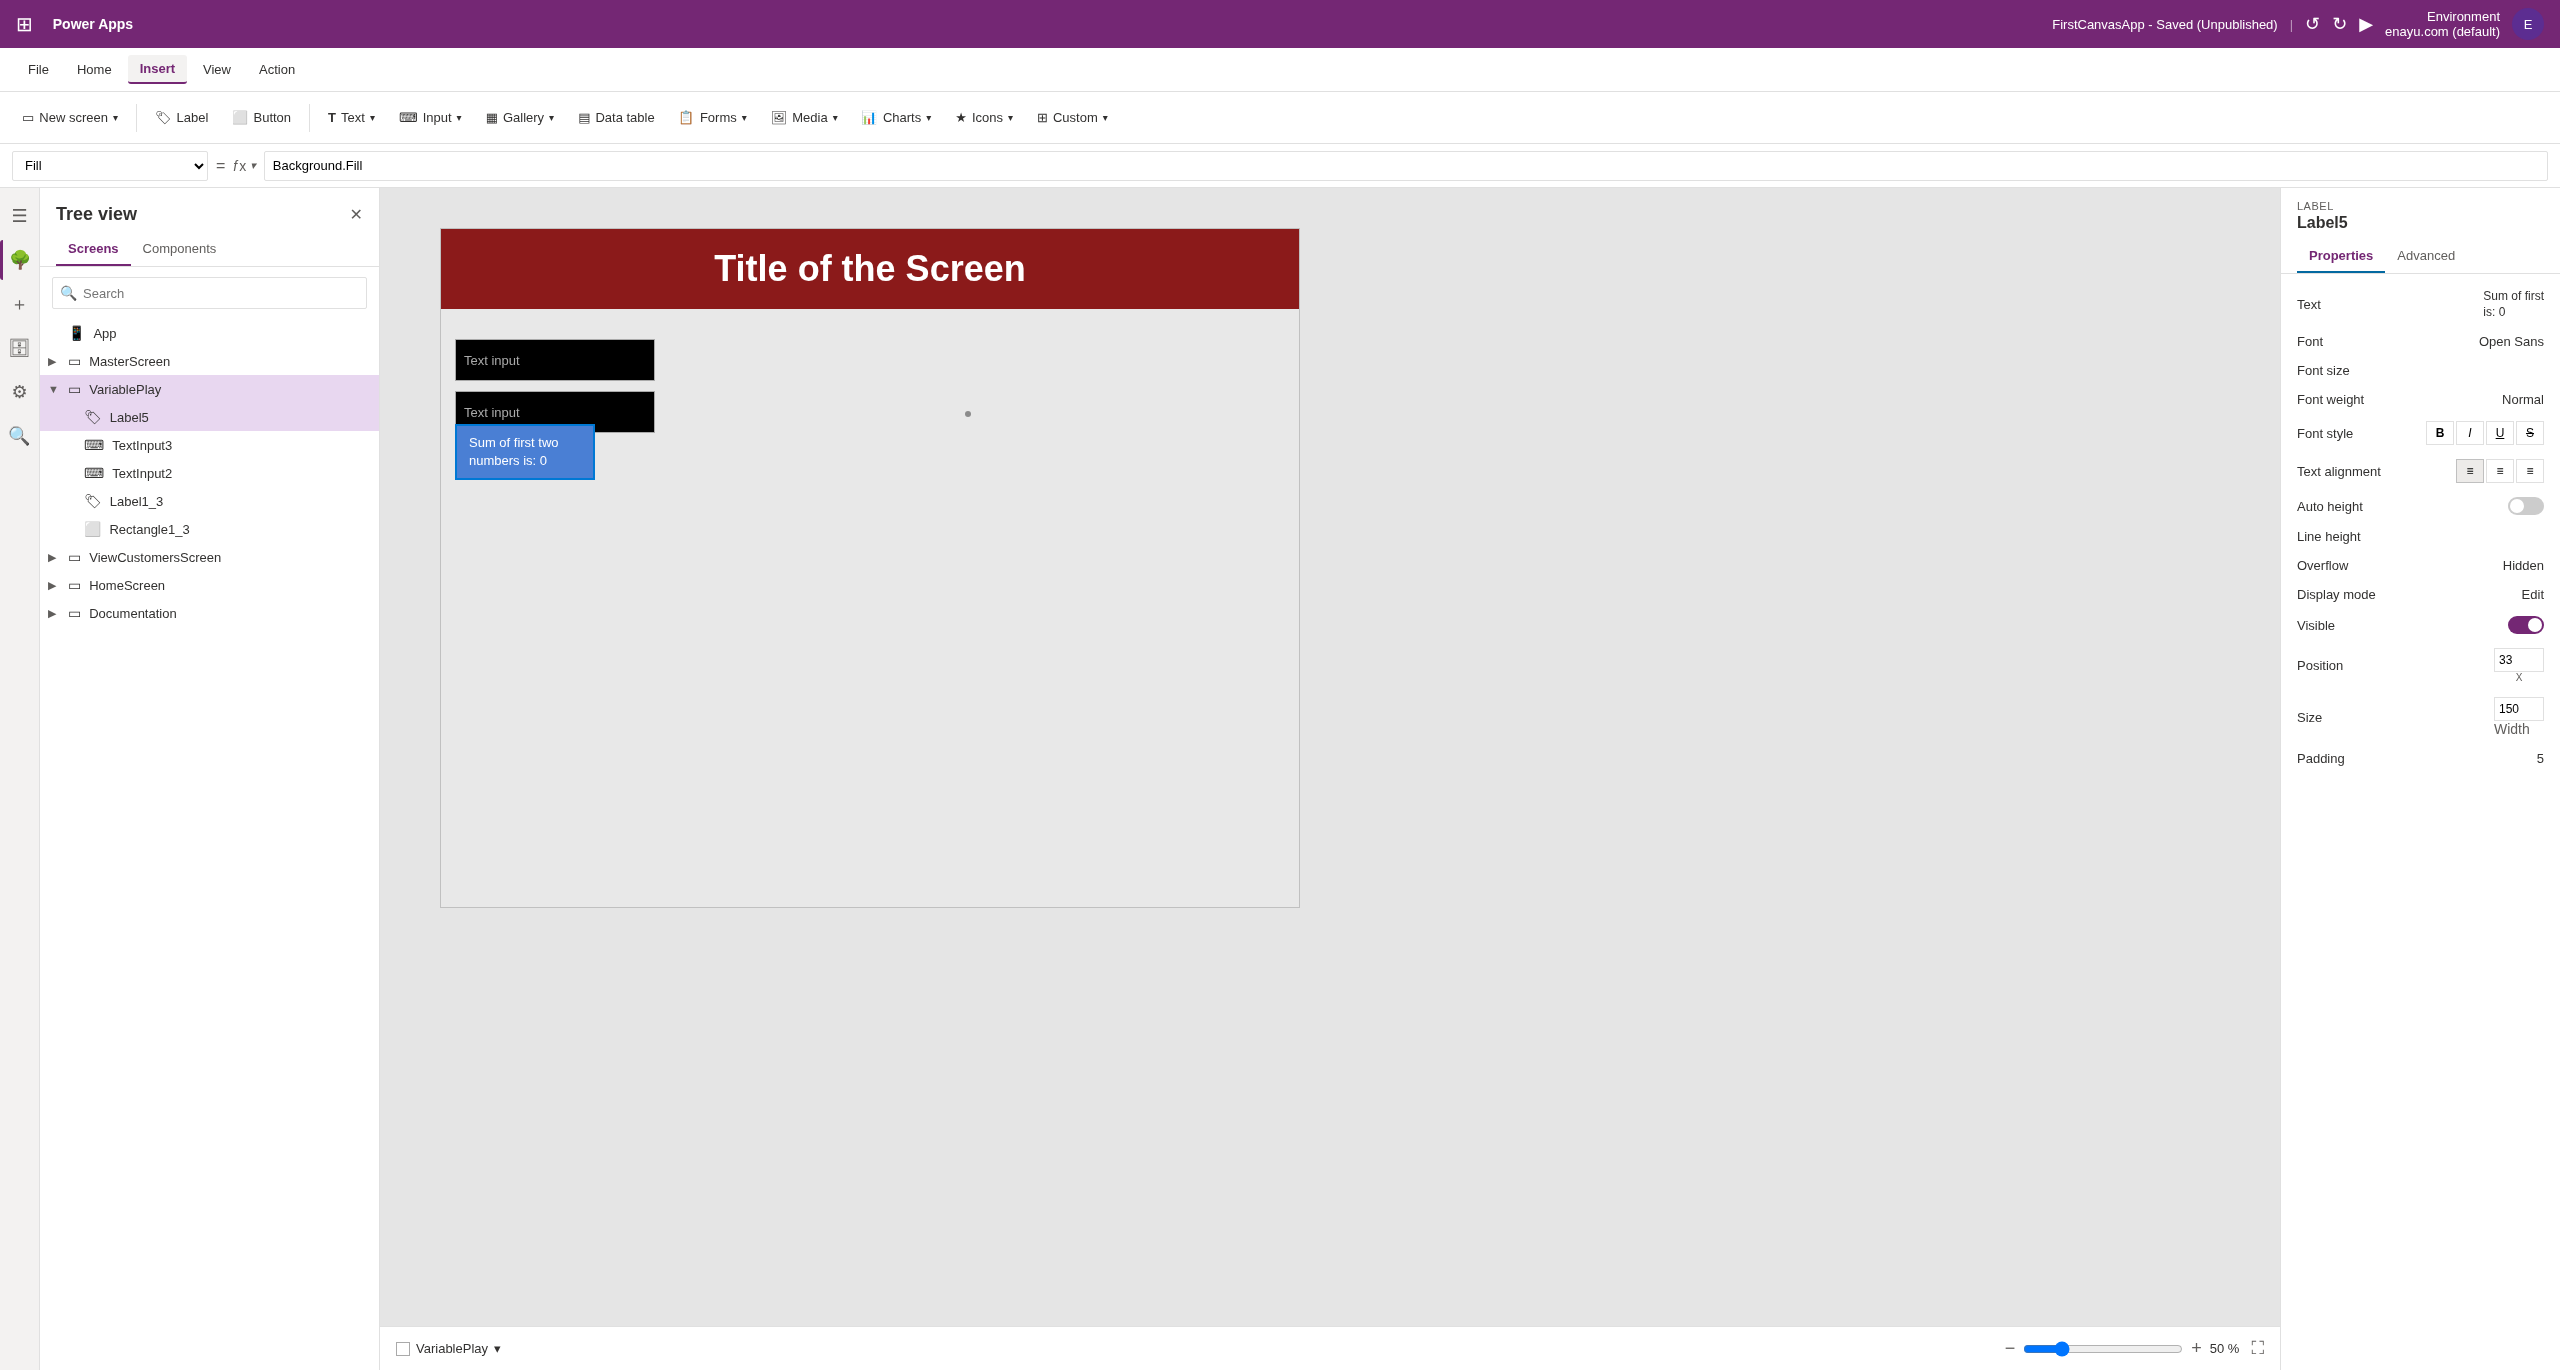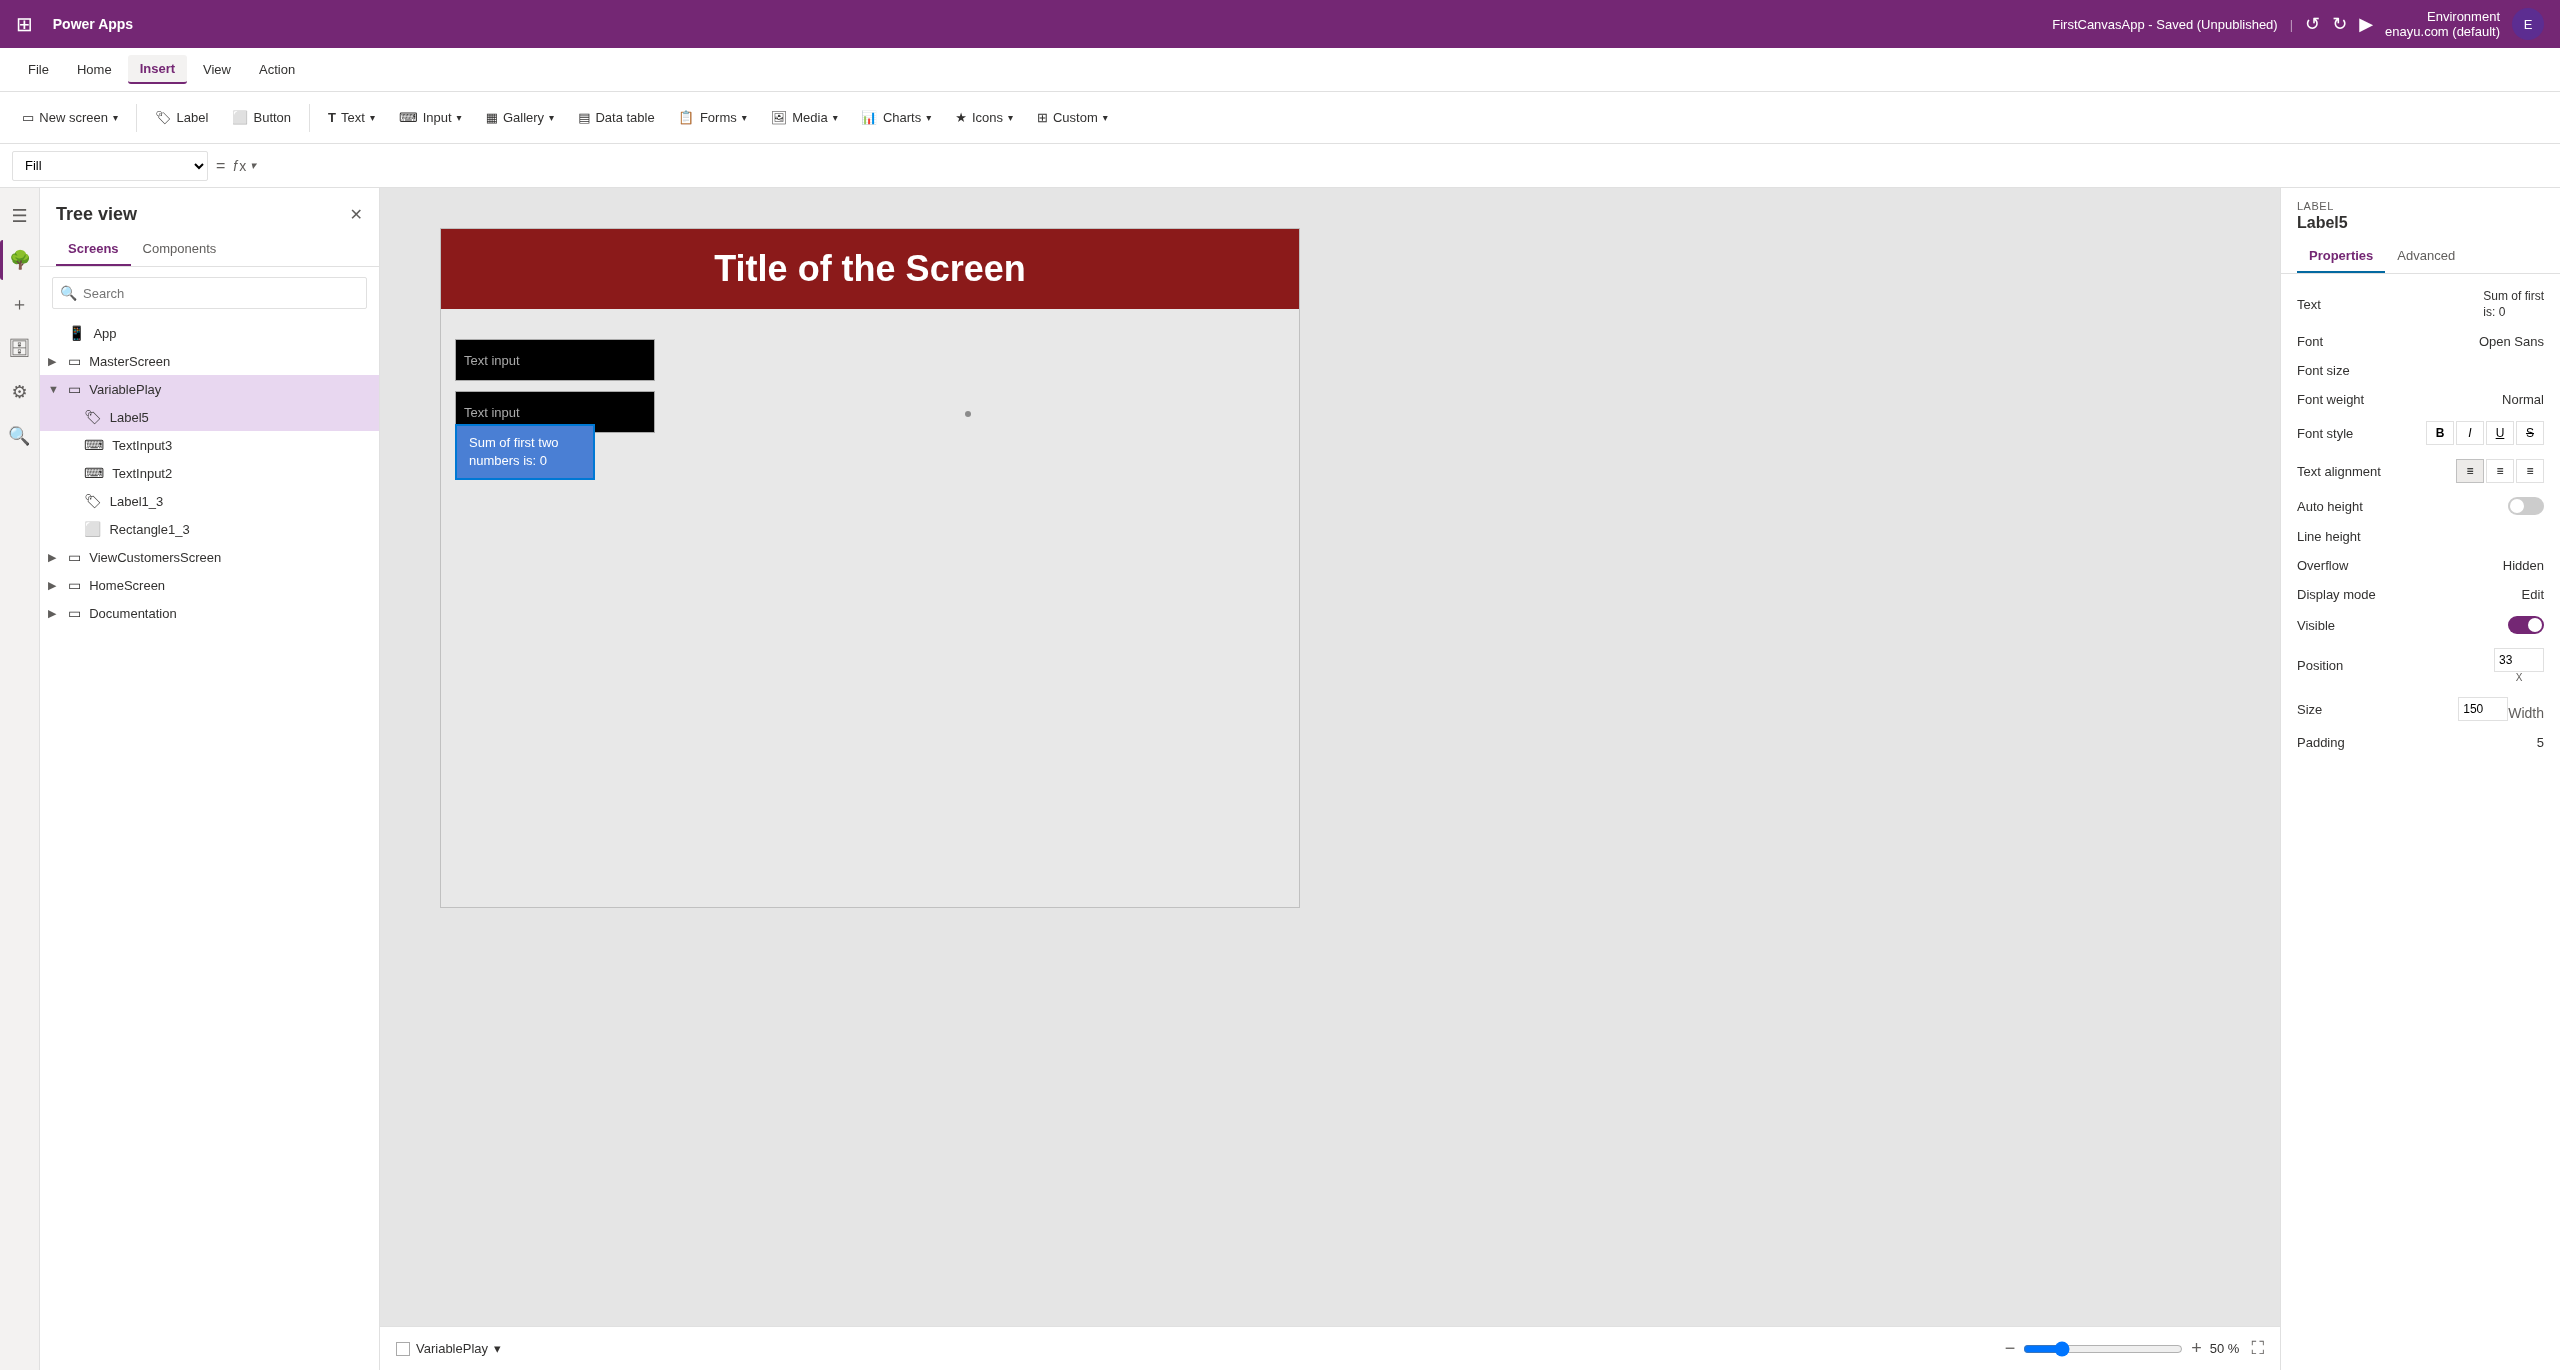--- a/index.html
+++ b/index.html
@@ -424,20 +424,21 @@
 <div class="formula-bar">
   <select class="formula-property-select">
     <option>Fill</option>
   </select>
   <span class="formula-equals">=</span>
   <span class="formula-fx">
     <em>f</em>
       <span style="font-style:normal;">x</span>
     <span style="font-size:11px; margin-left:2px;">▾</span>
   </span>
+  <input class="formula-input" type="text" value="Background.Fill" style="">
 </div>
 
 <div class="main-layout">
 
   <div class="side-icons-left">
     <div class="sidebar-icon-btn" title="Menu">☰</div>
     <div class="sidebar-icon-btn active" title="Tree view" style="color:#742774; border-left: 3px solid #742774;">🌳</div>
     <div class="sidebar-icon-btn" title="Add">＋</div>
     <div class="sidebar-icon-btn" title="Data">🗄</div>
     <div class="sidebar-icon-btn" title="Variables">⚙</div>
@@ -654,21 +655,21 @@
           <div style="display:flex;flex-direction:column;align-items:center;">
             <input type="text" value="33" style="width: 50px; height: 24px; border: 1px solid rgb(224, 224, 224); font-size: 12px; padding: 0px 4px;">
             <span style="font-size:10px;color:#605e5c;">X</span>
           </div>
         </div>
       </div>
 
       <div class="prop-row">
         <span class="prop-label">Size</span>
         <div style="display:flex;gap:4px;">
-          <div style="display:flex;align-items:flex-end;">
+          <div style="display:flex;flex-direction:column;align-items:flex-start;">
             <input type="text" value="150" style="width: 50px; height: 24px; border: 1px solid rgb(224, 224, 224); font-size: 12px; padding: 0px 4px;">
             <span style="font-size:14px;color:#605e5c;">Width</span>
           </div>
         </div>
       </div>
 
       <div class="prop-row">
         <span class="prop-label">Padding</span>
         <span class="prop-value">5</span>
       </div>

